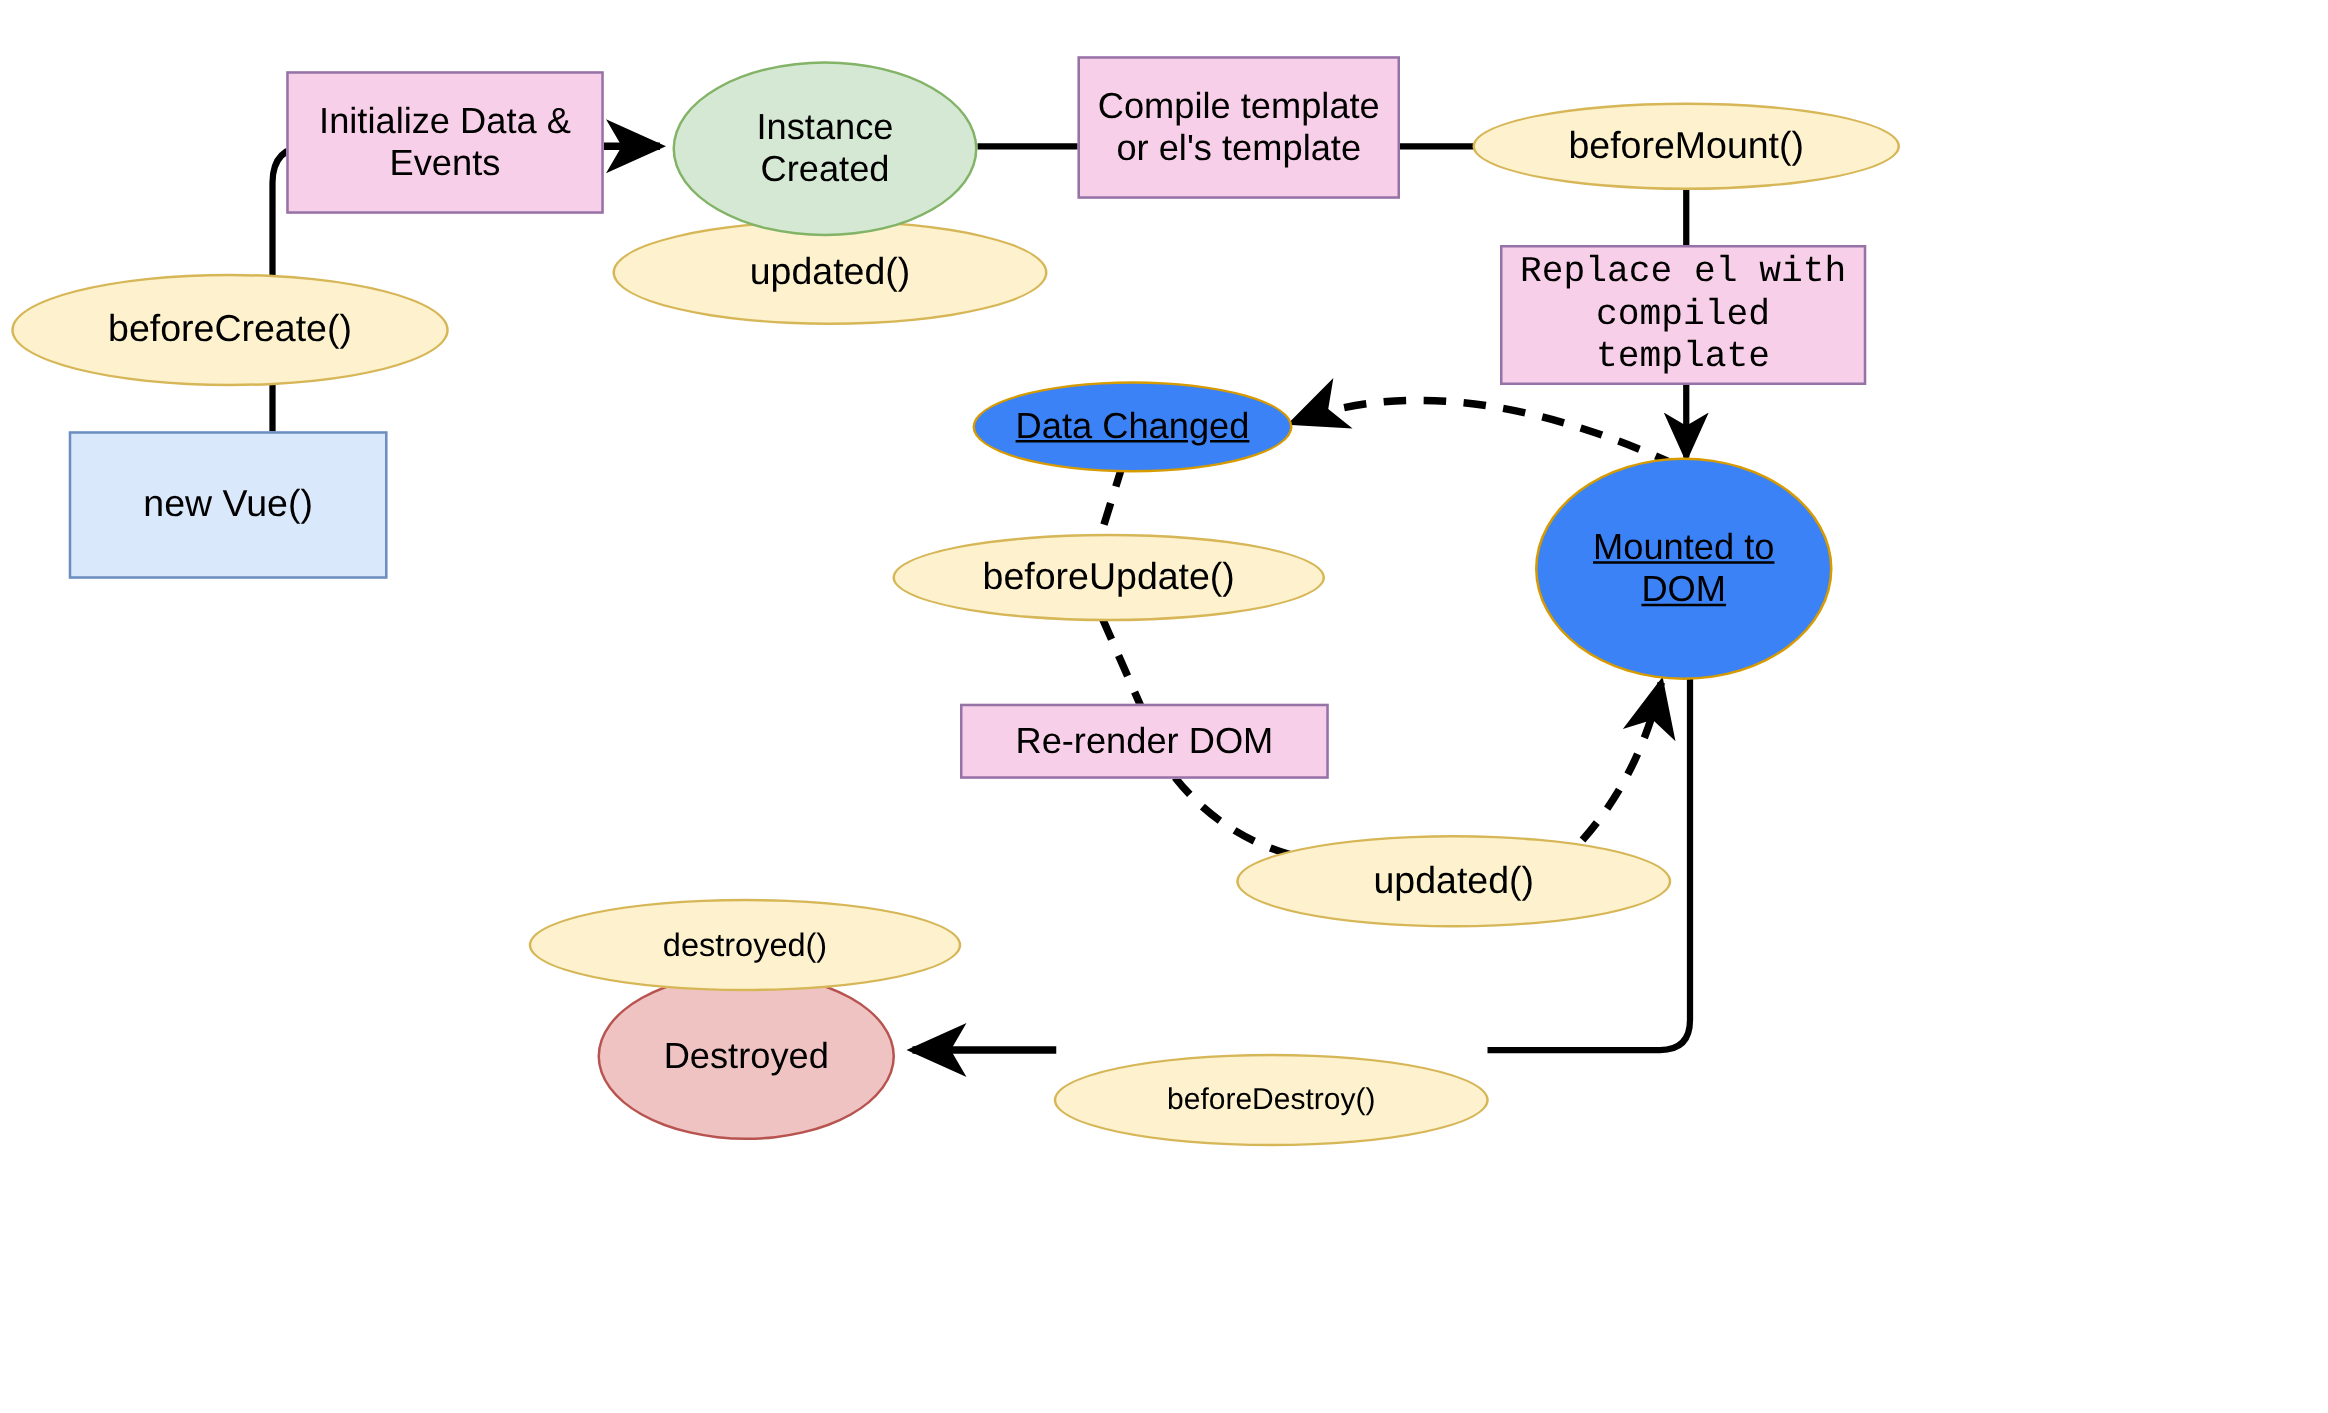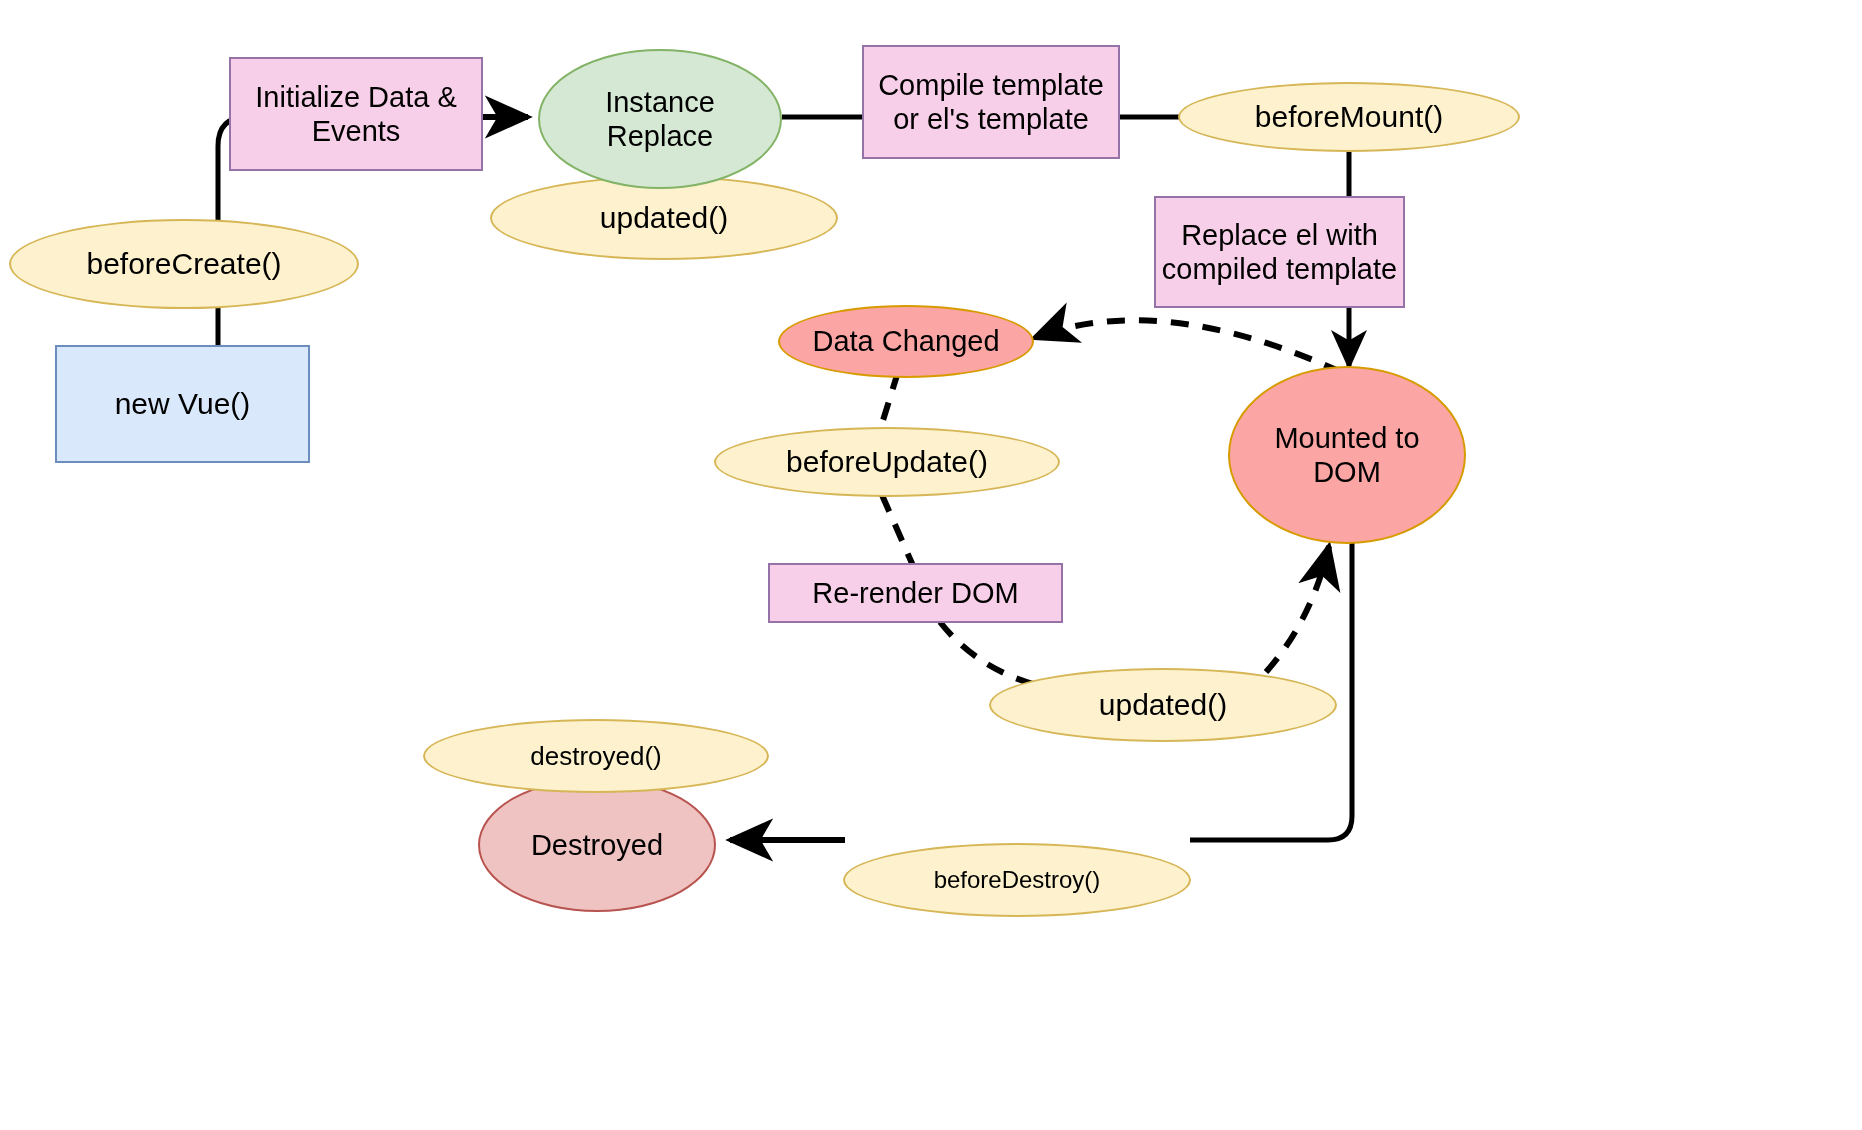--- a/index.html
+++ b/index.html
@@ -45,21 +45,21 @@
   .ellipse {
     border-style: solid;
     border-width: 2px;
     border-radius: 50%;
   }
   
   .fill-pink   { background: #f8cfe8; border-color: #9673a6; }
   .fill-blue   { background: #dae8fc; border-color: #6c8ebf; }
   .fill-green  { background: #d5e8d4; border-color: #82b366; }
   .fill-yellow { background: #fdf2cd; border-color: #d6b656; }
-  .fill-peach  { background: #fca5a5; border-color: #d79b00; }
+  .fill-peach  { background: #3b82f6; border-color: #d79b00; text-decoration: underline; }
   .fill-red    { background: #f0c3c3; border-color: #b85450; }
 
   .z-low  { z-index: 4; }
   .z-high { z-index: 6; }
 </style>
 </head>
 <body>
 
 <div id="canvas">
 
@@ -102,28 +102,28 @@
   <div class="node rect fill-blue" style="left:55px; top:345px; width:255px; height:118px; font-size:30px;">new Vue()</div>
 
   <div class="node ellipse fill-yellow" style="left:9px; top:219px; width:350px; height:90px; font-size:30px;">beforeCreate()</div>
 
   <div class="node rect fill-pink" style="left:229px; top:57px; width:254px; height:114px; font-size:29px;">Initialize Data &amp;
 Events</div>
 
   <div class="node ellipse fill-yellow z-low" style="left:490px; top:176px; width:348px; height:84px; font-size:30px;">updated()</div>
 
   <div class="node ellipse fill-green z-high" style="left:538px; top:49px; width:244px; height:140px; font-size:29px;">Instance
-Replace</div>
+Created</div>
 
   <div class="node rect fill-pink" style="left:862px; top:45px; width:258px; height:114px; font-size:29px;">Compile template
 or el's template</div>
 
   <div class="node ellipse fill-yellow" style="left:1178px; top:82px; width:342px; height:70px; font-size:30px;">beforeMount()</div>
 
-  <div class="node rect fill-pink" style="left:1154px; top:196px; width:251px; height:112px; font-size:29px;">Replace el with
+  <div class="node rect fill-pink" style="left:1200px; top:196px; width:293px; height:112px; font-size:29px;font-family:Liberation Mono, monospace;">Replace el with
 compiled template</div>
 
   <div class="node ellipse fill-peach" style="left:1228px; top:366px; width:238px; height:178px; font-size:29px;">Mounted to
 DOM</div>
 
   <div class="node ellipse fill-peach" style="left:778px; top:305px; width:256px; height:73px; font-size:29px;">Data Changed</div>
 
   <div class="node ellipse fill-yellow" style="left:714px; top:427px; width:346px; height:70px; font-size:30px;">beforeUpdate()</div>
 
   <div class="node rect fill-pink" style="left:768px; top:563px; width:295px; height:60px; font-size:29px;">Re-render DOM</div>

